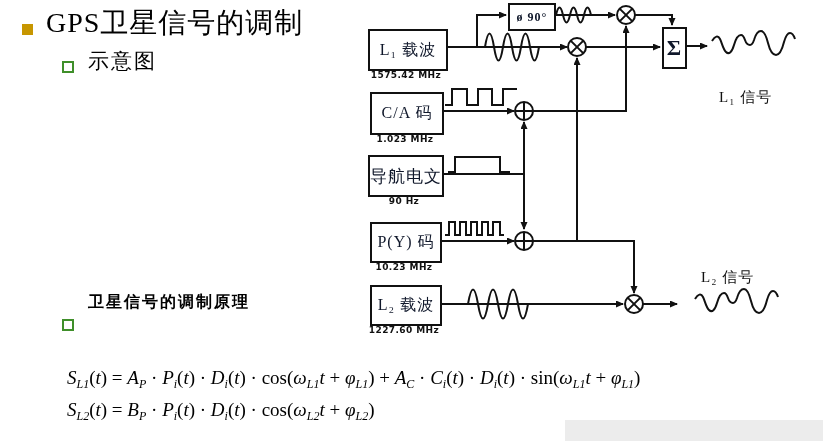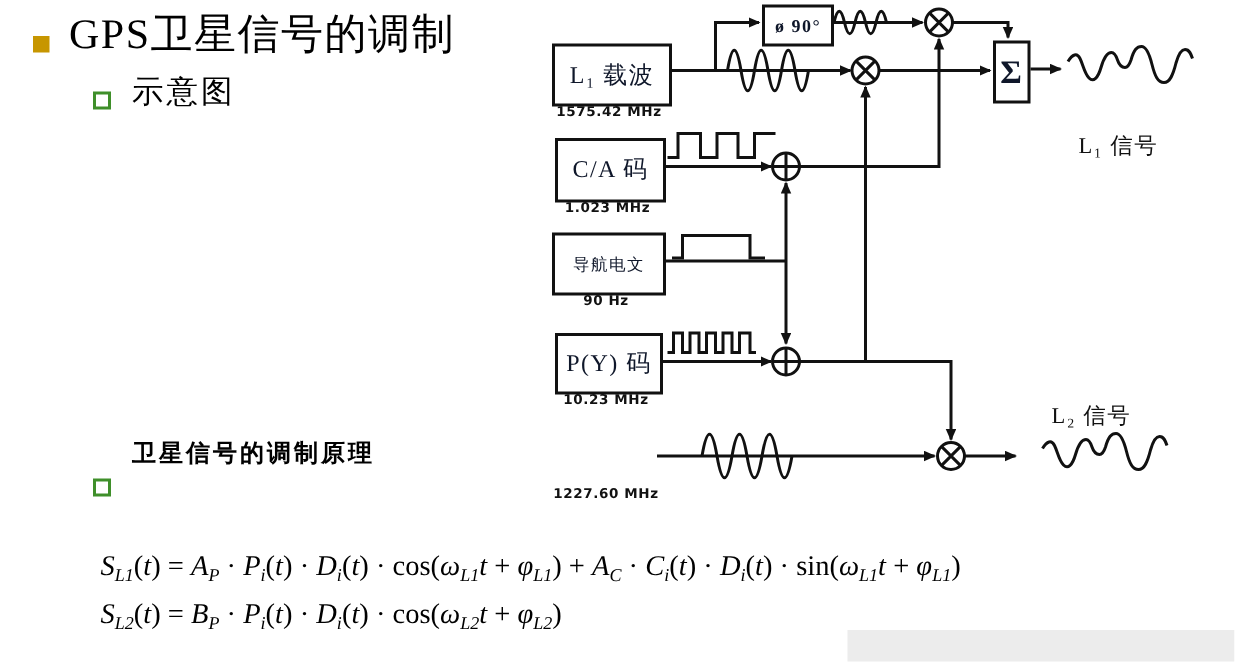--- a/index.html
+++ b/index.html
@@ -139,26 +139,27 @@
       <path class="wire" d="M337,299 c3,-5 6,-6 8,-2 c2,4 3,10 6,13 c3,3 6,0 8,-7 c2,-7 4,-10 7,-10 c2,0 3,2 4,5 c1,3 3,5 5,5 c2,0 3,-2 4,-5 c2,-7 4,-9 7,-9 c3,0 5,4 7,12 c2,8 4,12 8,12 c4,0 6,-5 8,-13 c2,-7 4,-9 6,-9 c3,0 4,3 5,6"></path>
     </g>
   </svg>
 
   <div class="dbox" style="left:10px;top:29px;width:76px;height:38px;">L₁ 载波</div>
   <div class="freq" style="left:8px;top:70px;width:80px;">1575.42 MHz</div>
 
   <div class="dbox" style="left:12px;top:92px;width:70px;height:39px;">C/A 码</div>
   <div class="freq" style="left:12px;top:134px;width:70px;">1.023 MHz</div>
 
-  <div class="dbox" style="left:10px;top:155px;width:72px;height:38px;font-size:11px;">导航电文</div>
+  <div class="dbox" style="left:10px;top:155px;width:72px;height:38px;font-size:17px;">导航电文</div>
   <div class="freq" style="left:10px;top:196px;width:72px;">90 Hz</div>
 
   <div class="dbox" style="left:12px;top:222px;width:68px;height:37px;">P(Y) 码</div>
   <div class="freq" style="left:12px;top:262px;width:68px;">10.23 MHz</div>
 
+  <div class="dbox" style="left:12px;top:285px;width:68px;height:37px;">L₂ 载波</div>
   <div class="freq" style="left:8px;top:325px;width:76px;">1227.60 MHz</div>
 
   <div class="dbox phbox" style="left:150px;top:3px;width:44px;height:24px;">ø 90°</div>
   <div class="dbox sigma" style="left:304px;top:27px;width:21px;height:38px;">Σ</div>
 
   <div class="siglabel" style="left:361px;top:59px;margin-top:29px;">L₁ 信号</div>
   <div class="siglabel" style="left:343px;top:268px;">L₂ 信号</div>
 </div>
 
 </body></html>

